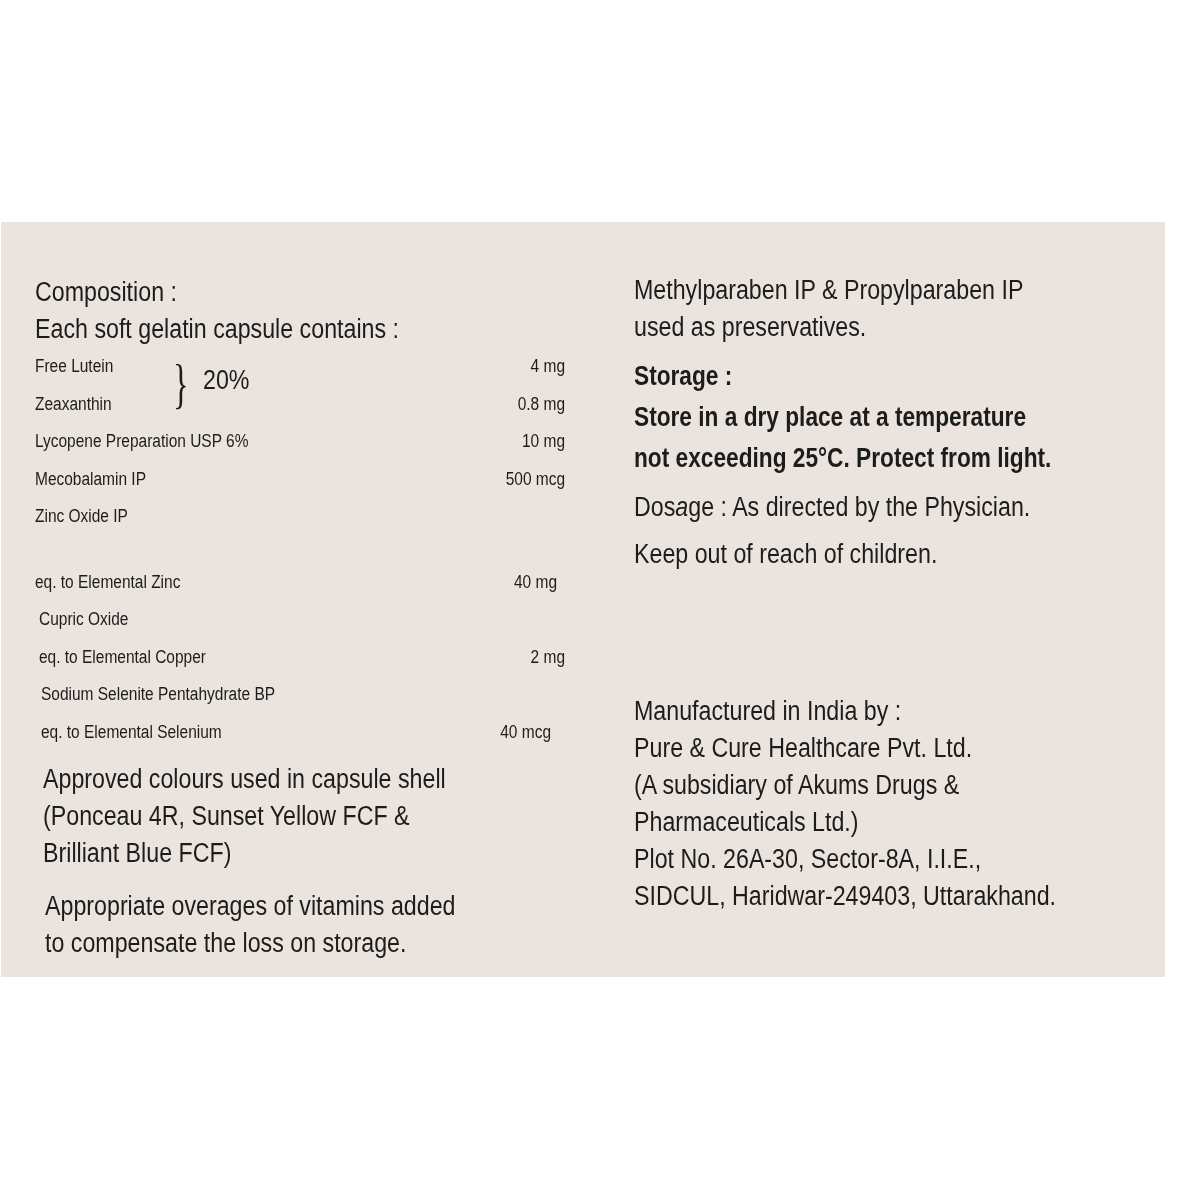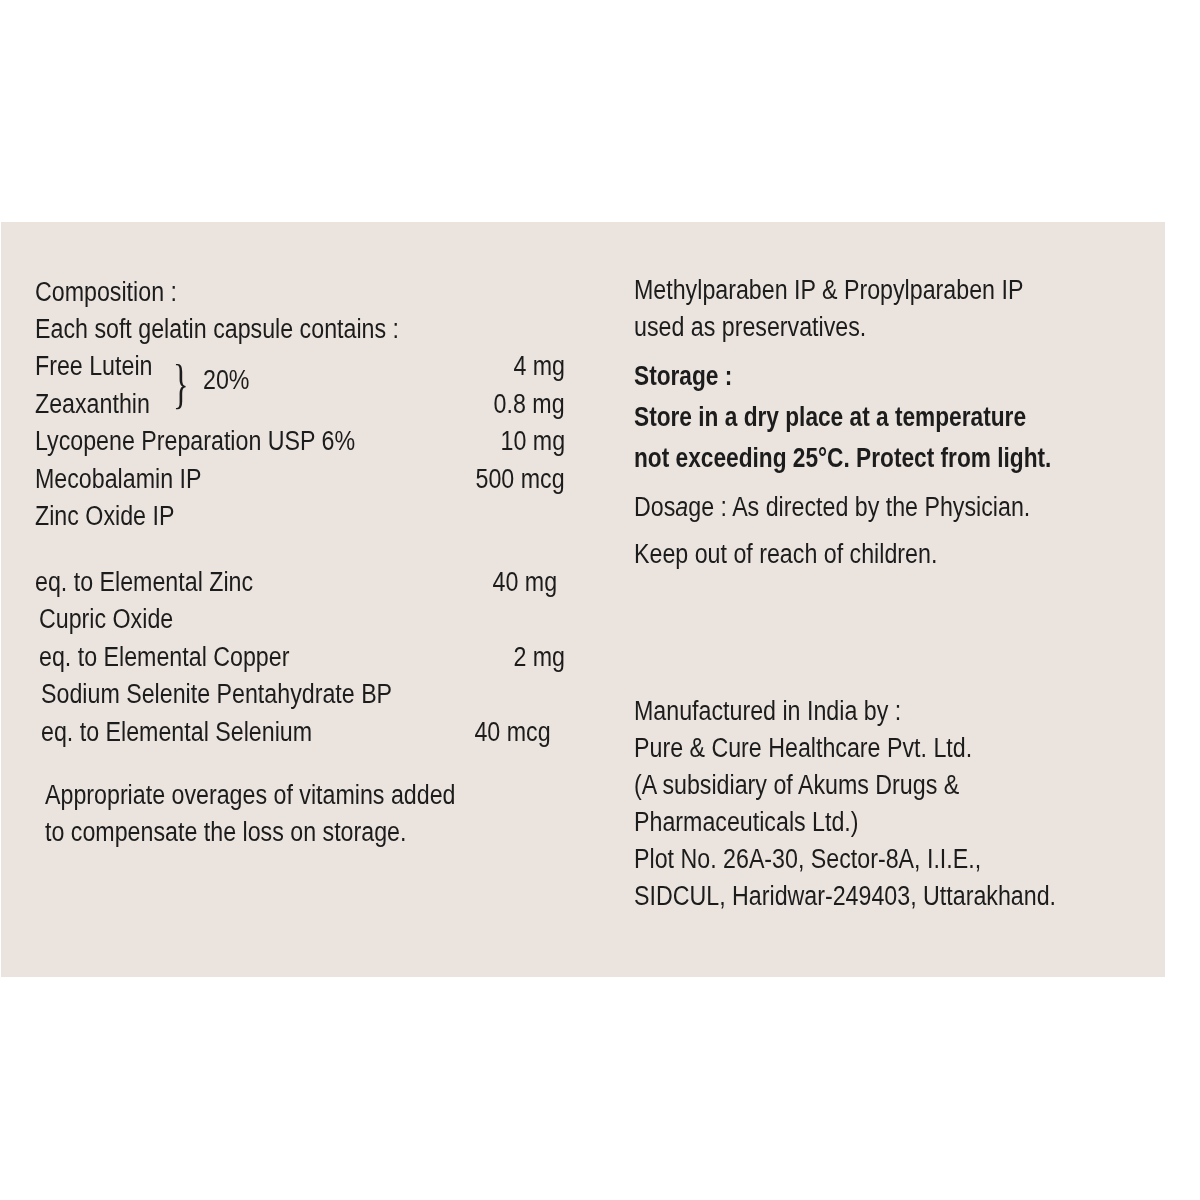--- a/index.html
+++ b/index.html
@@ -35,21 +35,21 @@
     .line {
       font-size: 27px;
       line-height: 37px;
       white-space: nowrap;
       transform: scaleX(0.86);
       transform-origin: left center;
     }
     .row {
       position: relative;
       height: 37.5px;
-      font-size: 27px;
+      font-size: 18px;
       line-height: 37px;
       white-space: nowrap;
     }
     .row .name {
       position: absolute;
       left: 0;
       top: 0;
       transform: scaleX(0.86);
       transform-origin: left center;
     }
@@ -147,20 +147,25 @@
     <div class="row">
       <span class="name" style="left:6px;">Sodium Selenite Pentahydrate BP</span>
       <span class="qty"></span>
     </div>
     <div class="row" style="margin-right:14px;">
       <span class="name" style="left:6px;">eq. to Elemental Selenium</span>
       <span class="qty">40 mcg</span>
     </div>
 
     <div class="gap-s"></div>
+    <div style="padding-left:8px;">
+      <div class="line">Approved colours used in capsule shell</div>
+      <div class="line">(Ponceau 4R, Sunset Yellow FCF &amp;</div>
+      <div class="line">Brilliant Blue FCF)</div>
+    </div>
 
     <div class="gap-m"></div>
     <div style="padding-left:10px;">
       <div class="line">Appropriate overages of vitamins added</div>
       <div class="line">to compensate the loss on storage.</div>
     </div>
   </div>
 
   <div class="col-right">
     <div>

